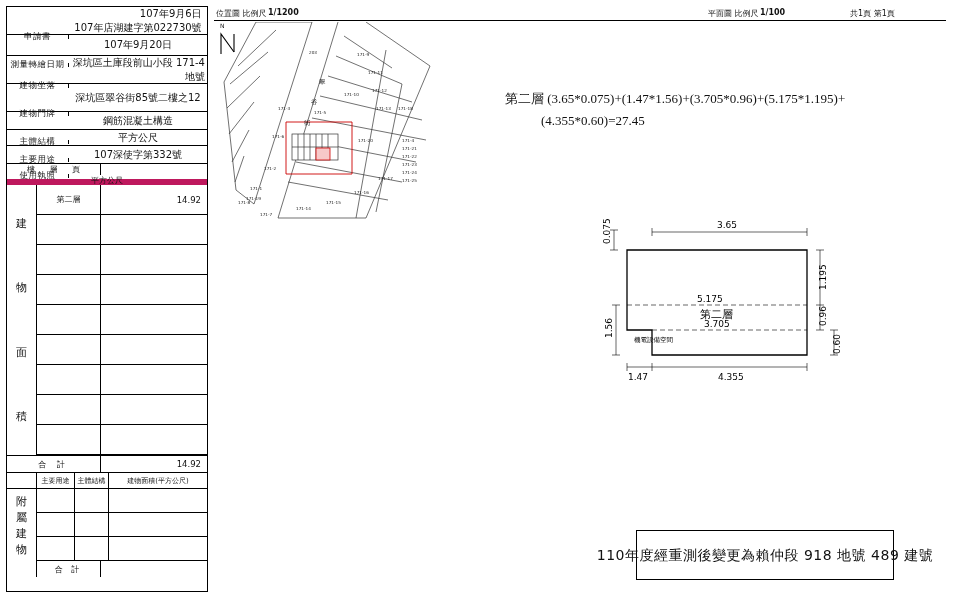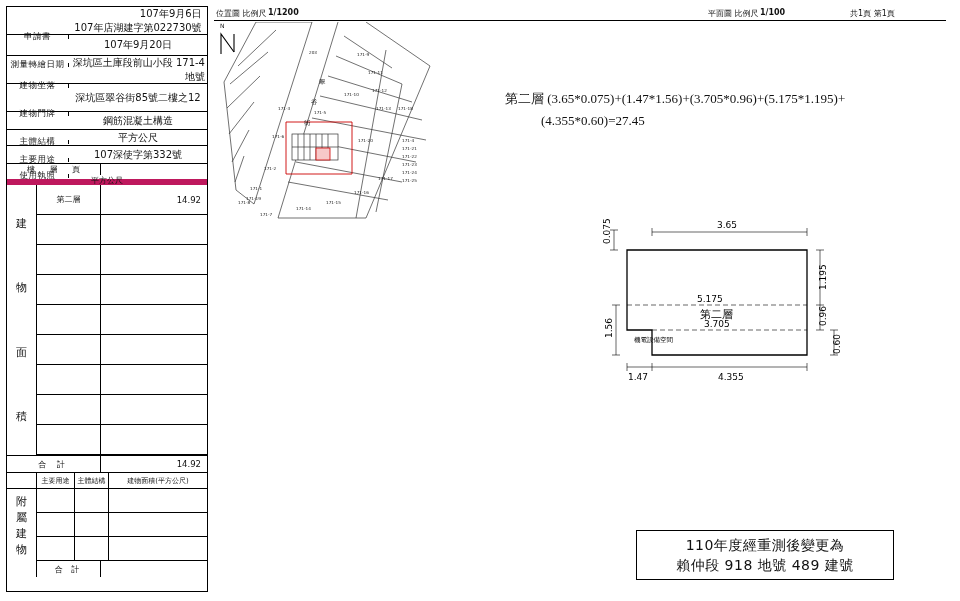--- a/index.html
+++ b/index.html
@@ -116,21 +116,21 @@
   .notes {
     position:absolute; left:218px; top:524px; width:360px;
     font-size:7.5px; line-height:1.85;
   }
   .notes div { white-space:nowrap; }
 
   
   .stamp {
     position:absolute; left:636px; top:530px; width:258px; height:50px;
     border:1.5px solid #000; box-sizing:border-box;
-    display:flex; flex-direction:column; align-items:center; justify-content:center;
+    display:flex; flex-direction:row; align-items:center; justify-content:center;
     font-size:14px; line-height:1.45; letter-spacing:0.5px;
   }
   .stamp div { white-space:nowrap; }
 </style>
 </head>
 <body>
 
 <div class="page">
 
   <div class="left-table">

